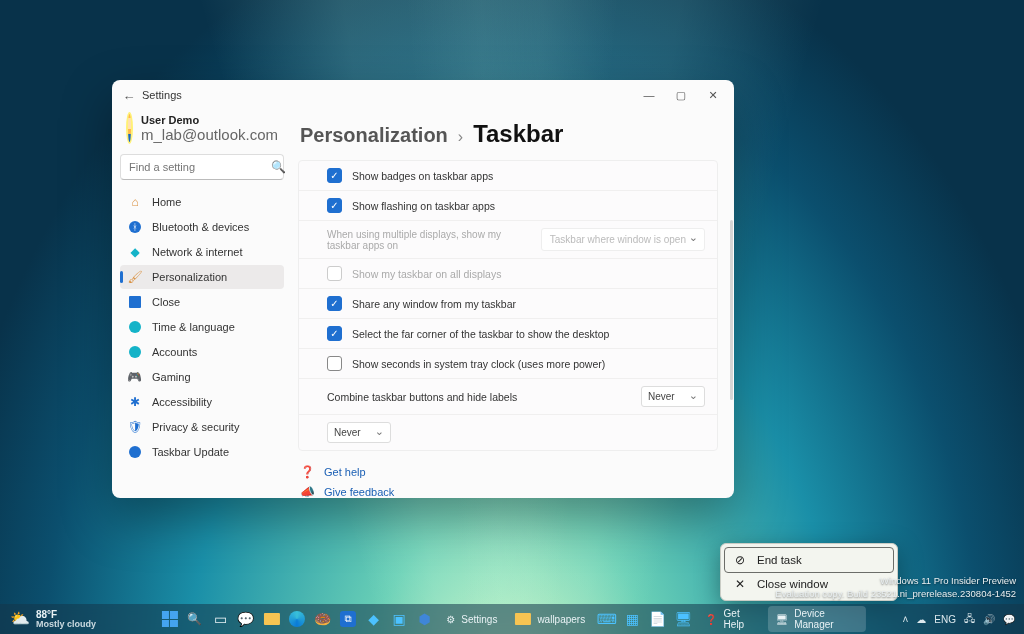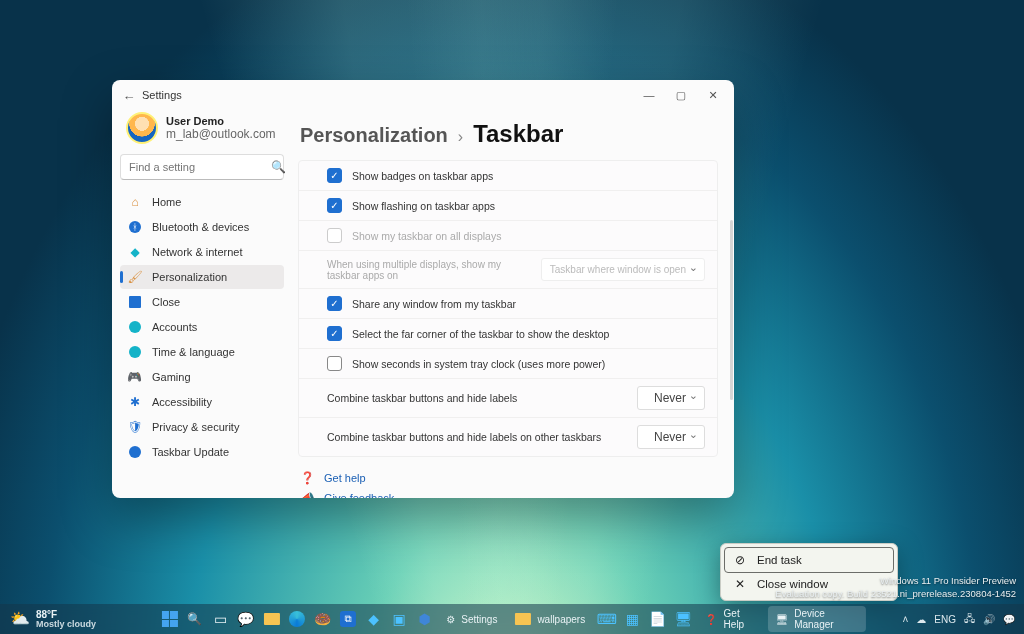--- a/index.html
+++ b/index.html
@@ -24,21 +24,21 @@
 .titlebar .back { width: 22px; text-align: center; font-size: 13px; color: #555; cursor: pointer; }
 .titlebar .title { font-size: 11px; color: #333; margin-left: 2px; }
 .winctrls { margin-left: auto; display: flex; gap: 2px; }
 .winctrls span { width: 30px; height: 22px; display: flex; align-items: center; justify-content: center; color: #555; font-size: 11px; border-radius: 4px; }
 .body { display: flex; flex: 1; min-height: 0; }
 
 .sidebar { width: 180px; padding: 0 8px 8px 8px; display: flex; flex-direction: column; }
 .profile { display: flex; align-items: center; gap: 8px; padding: 2px 6px 10px 6px; }
 .avatar { width: 32px; height: 32px; border-radius: 50%; background: radial-gradient(circle at 50% 35%, #ffe0b2 0 30%, #ffb74d 31% 55%, #1565c0 56% 100%); border: 2px solid #fff176; }
 .profile .name { font-size: 11px; font-weight: 600; color: #222; }
-.profile .email { font-size: 12px; color: #666; }
+.profile .email { font-size: 15px; color: #666; }
 
 .search { display: flex; align-items: center; background: #fff; border: 1px solid #ddd; border-bottom: 1.5px solid #bbb; border-radius: 4px; height: 26px; padding: 0 8px; margin: 0 0 10px 0; }
 .search input { border: none; outline: none; flex: 1; font-size: 11px; background: transparent; }
 .search .sicon { font-size: 12px; color: #666; }
 
 .navlist { display: flex; flex-direction: column; gap: 1px; overflow: auto; }
 .navitem { display: flex; align-items: center; gap: 10px; padding: 5px 8px; border-radius: 4px; cursor: pointer; color: #333; }
 .navitem.active { background: #eceaea; position: relative; }
 .navitem.active::before { content: ""; position: absolute; left: 0; top: 6px; bottom: 6px; width: 3px; background: #1f6fd0; border-radius: 2px; }
 .nicon { width: 14px; height: 14px; display: flex; align-items: center; justify-content: center; font-size: 12px; }
@@ -66,21 +66,21 @@
 .panel { background: #fcfbfc; border: 1px solid #eee; border-radius: 4px; }
 .row { display: flex; align-items: center; padding: 7px 12px 7px 28px; border-bottom: 1px solid #f0efef; gap: 10px; min-height: 30px; justify-content: space-between; }
 .row:last-child { border-bottom: none; }
 .row.disabled { color: #aaa; }
 .chk { width: 15px; height: 15px; border-radius: 3px; border: 1.5px solid #888; background: #fff; flex-shrink: 0; display: flex; align-items: center; justify-content: center; }
 .chk.on { background: #1f6fd0; border-color: #1f6fd0; color: #fff; }
 .chk.on::after { content: "✓"; font-size: 10px; line-height: 1; }
 .chk.off.disabled { border-color: #ccc; }
 .rlabel { font-size: 10.5px; color: #333; flex: 1; }
 .row.disabled .rlabel { color: #aaa; }
-.sel { border: 1px solid #ddd; border-radius: 3px; padding: 4px 18px 4px 16px; font-size: 12px; color: #444; background: #fff; position: relative; min-width: 64px; }
+.sel { border: 1px solid #ddd; border-radius: 3px; padding: 4px 18px 4px 6px; font-size: 10px; color: #444; background: #fff; position: relative; min-width: 64px; }
 .sel::after { content: "⌄"; position: absolute; right: 6px; top: 2px; color: #777; font-size: 11px; }
 .sel.wide { min-width: 142px; font-size: 10px; padding: 5px 18px 5px 8px; }
 .sel.disabled { color: #bbb; border-color: #eee; }
 
 .helprow { display: flex; align-items: center; gap: 10px; margin-top: 14px; padding-left: 2px; font-size: 11px; }
 .helprow + .helprow { margin-top: 6px; }
 .helprow .hi { width: 14px; color: #264e8f; font-size: 12px; }
 .helprow a { color: #1a5fb4; text-decoration: none; }
 
 
@@ -162,29 +162,29 @@
             <span>Personalization</span>
           </div>
         <div class="navitem">
             <span class="nicon">
               <span class="i-apps"></span>
             </span>
             <span>Close</span>
           </div>
         <div class="navitem">
             <span class="nicon">
+              <span class="i-time"></span>
+            </span>
+            <span>Time &amp; language</span>
+          </div>
+        <div class="navitem">
+            <span class="nicon">
               <span class="i-acc"></span>
             </span>
             <span>Accounts</span>
-          </div>
-        <div class="navitem">
-            <span class="nicon">
-              <span class="i-time"></span>
-            </span>
-            <span>Time &amp; language</span>
           </div>
         <div class="navitem">
             <span class="nicon i-game">🎮</span>
             <span>Gaming</span>
           </div>
         <div class="navitem">
             <span class="nicon i-acs">✱</span>
             <span>Accessibility</span>
           </div>
         <div class="navitem">
@@ -211,45 +211,44 @@
       <div class="panel">
         <div class="row">
           <span class="chk on"></span>
           <span class="rlabel">Show badges on taskbar apps</span>
         </div>
         <div class="row">
           <span class="chk on"></span>
           <span class="rlabel">Show flashing on taskbar apps</span>
         </div>
         <div class="row disabled">
+          <span class="rlabel" style="font-size:10px">When using multiple displays, show my taskbar apps on</span>
+          <span class="sel wide disabled">Taskbar where window is open</span>
+        </div>
+        <div class="row disabled">
           <span class="chk off disabled"></span>
           <span class="rlabel">Show my taskbar on all displays</span>
         </div>
-        <div class="row disabled">
-          <span class="rlabel" style="font-size:10px">When using multiple displays, show my taskbar apps on</span>
-          <span class="sel wide disabled">Taskbar where window is open</span>
-        </div>
         <div class="row">
           <span class="chk on"></span>
           <span class="rlabel">Share any window from my taskbar</span>
         </div>
         <div class="row">
           <span class="chk on"></span>
           <span class="rlabel">Select the far corner of the taskbar to show the desktop</span>
         </div>
         <div class="row">
           <span class="chk"></span>
           <span class="rlabel">Show seconds in system tray clock (uses more power)</span>
         </div>
         <div class="row">
           <span class="rlabel">Combine taskbar buttons and hide labels</span>
           <span class="sel">Never</span>
         </div>
         <div class="row">
-          <span class="rlabel">Combine taskbar buttons and hide labels on other taskbars</span>
           <span class="sel">Never</span>
         </div>
       </div>
 
       <div class="helprow">
         <span class="hi">❓</span>
         <a>Get help</a>
       </div>
       <div class="helprow">
         <span class="hi">📣</span>

